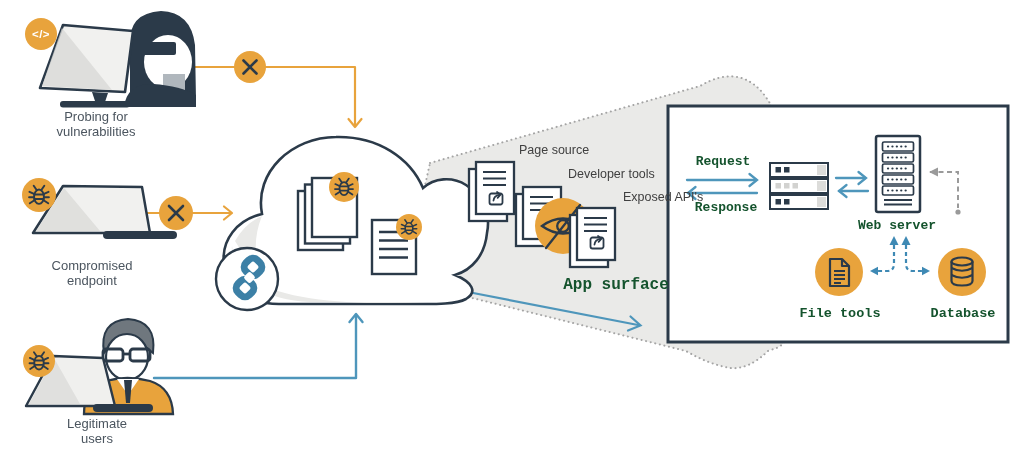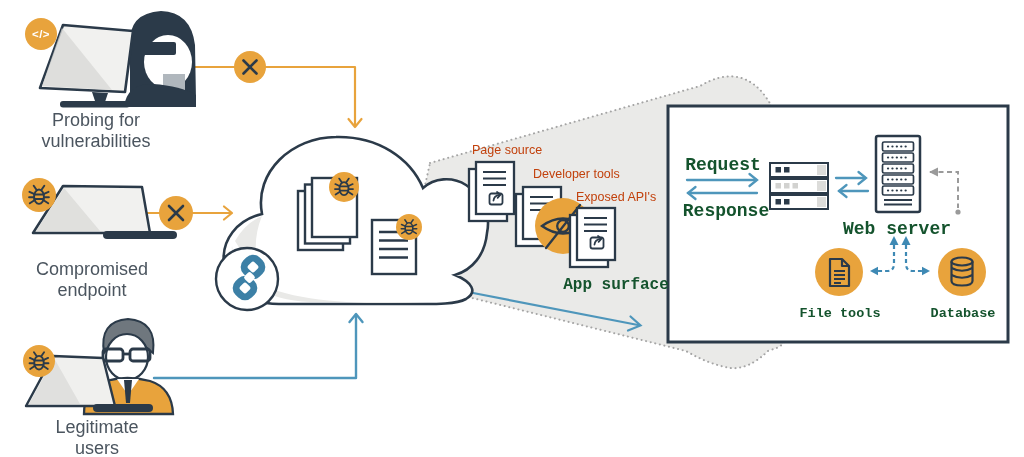--- a/index.html
+++ b/index.html
@@ -1,21 +1,21 @@
 <!DOCTYPE html>
 <html><head>
 <meta charset="utf-8">
 <style>
   html,body{margin:0;padding:0;background:#fff;}
   #stage{position:relative;width:1024px;height:457px;background:#fff;overflow:hidden;
          font-family:"Liberation Sans",sans-serif;}
   #art{position:absolute;left:0;top:0;z-index:1;}
-  .lbl{position:absolute;z-index:3;font-size:18px;line-height:1.15;color:#4b555f;
+  .lbl{position:absolute;z-index:3;font-size:13px;line-height:1.15;color:#4b555f;
        text-align:center;white-space:pre-line;transform:translateX(-50%);}
-  .sm{font-size:12.5px;color:#c2410c;transform:none;text-align:left;white-space:nowrap;}
+  .sm{font-size:12.5px;color:#404040;transform:none;text-align:left;white-space:nowrap;margin-left:47px;}
   .b{font-weight:700;color:#14532d;font-family:Liberation Mono, monospace;}
   .f135{font-size:13.5px;}
   .titlebox{position:absolute;left:707px;top:89px;width:156px;height:29px;z-index:3;
        box-sizing:border-box;border:3px solid #2b3a49;background:#fff;
        display:flex;align-items:center;justify-content:center;
        font-weight:700;font-size:14.5px;color:#25313d;}
   .codeg{position:absolute;left:41px;top:28px;z-index:3;transform:translateX(-50%);
        color:#fff;font-weight:700;font-size:11.5px;letter-spacing:.5px;}
 </style>
 </head>
@@ -270,21 +270,21 @@
 </svg>
 
   <div class="lbl" style="left:96px;top:110px">Probing for
 vulnerabilities</div>
   <div class="lbl" style="left:92px;top:259px">Compromised
 endpoint</div>
   <div class="lbl" style="left:97px;top:417px">Legitimate
 users</div>
 
   <div class="lbl sm" style="left:472px;top:143px">Page source</div>
-  <div class="lbl sm" style="left:533px;top:167px">Developer tools</div>
+  <div class="lbl sm" style="left:521px;top:167px">Developer tools</div>
   <div class="lbl sm" style="left:576px;top:190px">Exposed API's</div>
   <div class="lbl b" style="left:616px;top:276px;font-size:16px">App surface</div>
 
   <div class="lbl b" style="left:723px;top:155px">Request</div>
   <div class="lbl b" style="left:726px;top:201px">Response</div>
   <div class="lbl b" style="left:897px;top:219px">Web server</div>
   <div class="lbl b f135" style="left:840px;top:306px">File tools</div>
   <div class="lbl b f135" style="left:963px;top:306px">Database</div>
 
   <div class="codeg">&lt;/&gt;</div>

